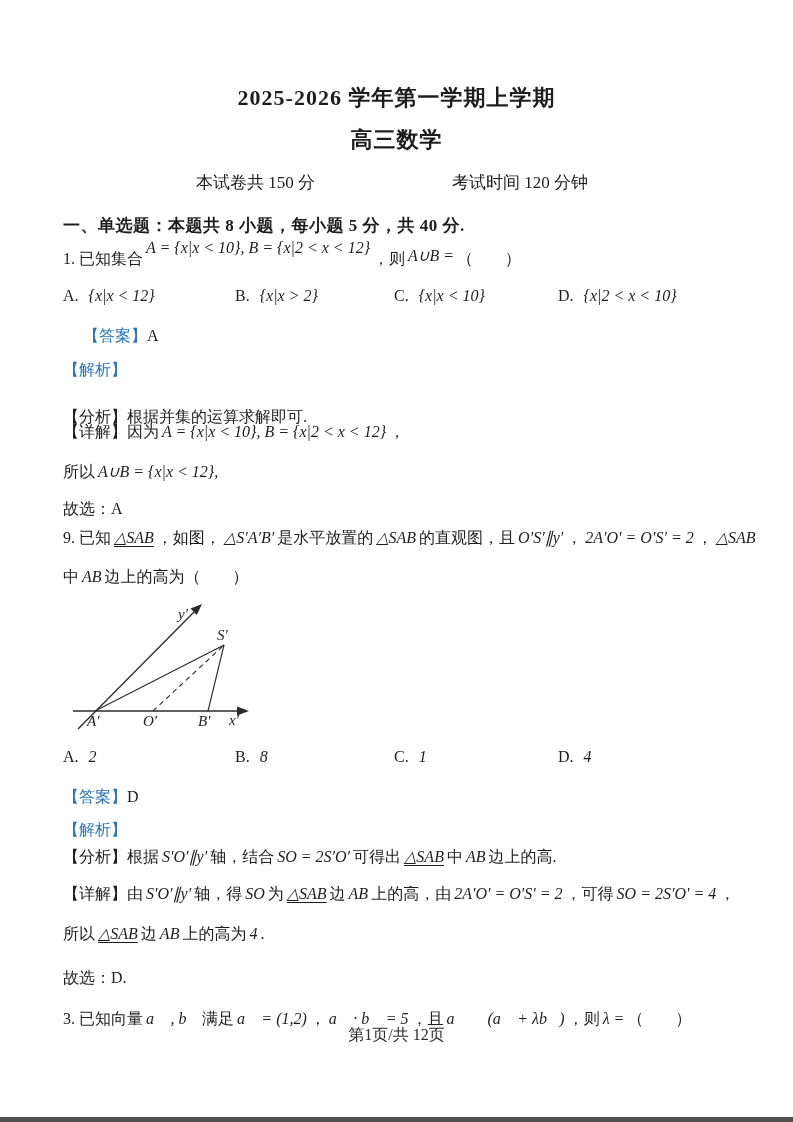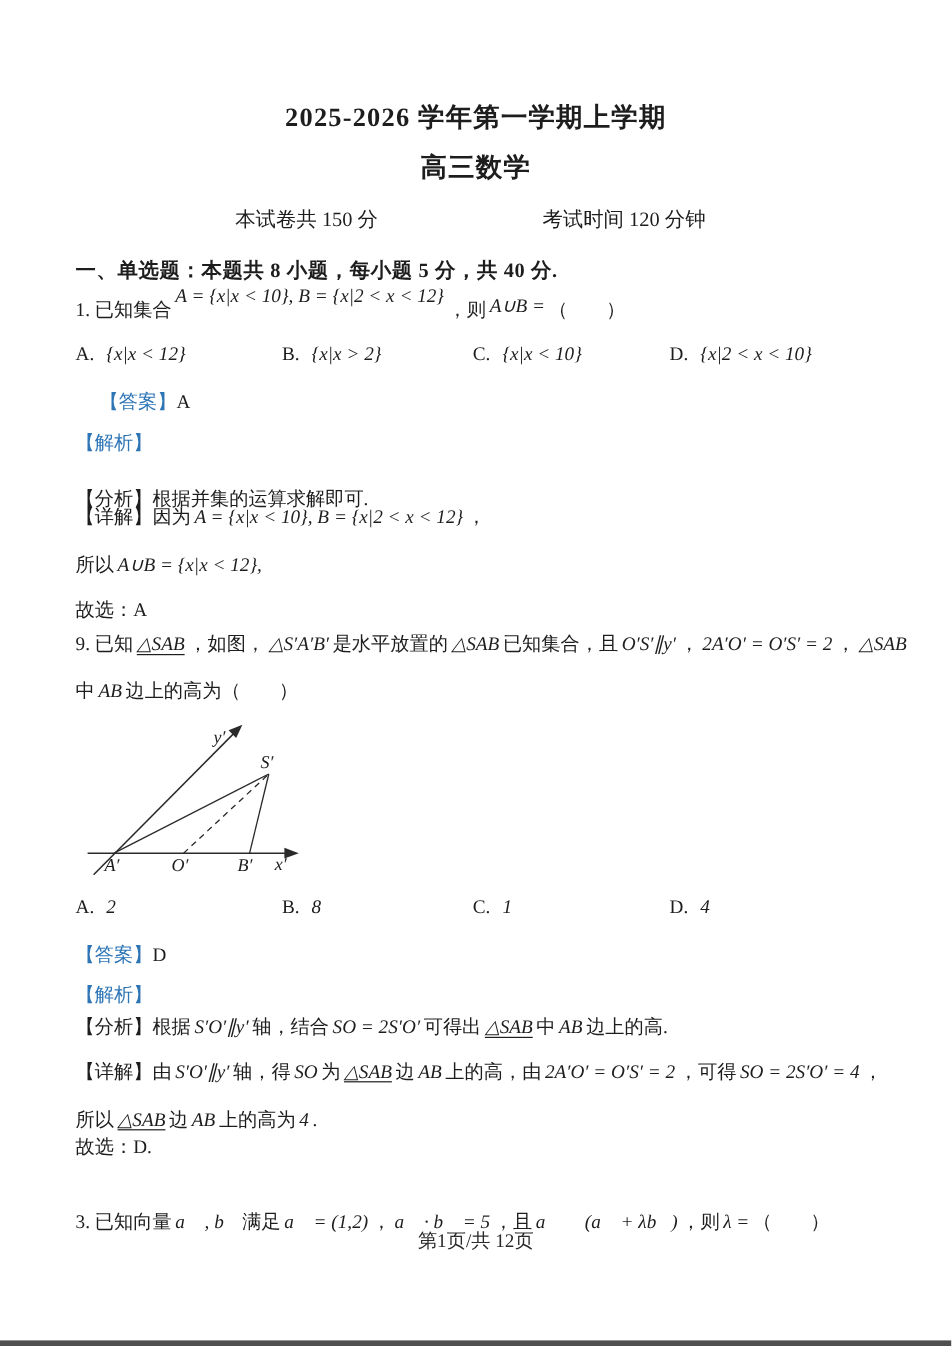--- a/index.html
+++ b/index.html
@@ -62,21 +62,21 @@
   </div>
   <div class="line" style="left:63px; top:422px;">
     <span>【详解】</span><span>因为</span><span class="math">A = {x|x &lt; 10}, B = {x|2 &lt; x &lt; 12}</span><span>，</span>
   </div>
   <div class="line" style="left:63px; top:462px;">
     <span>所以</span><span class="math">A∪B = {x|x &lt; 12},</span>
   </div>
   <div class="line" style="left:63px; top:499px;">故选：A</div>
 
   <div class="line" style="left:63px; top:528px;">
-    <span>9. 已知</span><span class="math ul">△SAB</span><span>，如图，</span><span class="math">△S′A′B′</span><span>是水平放置的</span><span class="math">△SAB</span><span>已知集合，且</span><span class="math">O′S′∥y′</span><span>，</span><span class="math">2A′O′ = O′S′ = 2</span><span>，</span><span class="math">△SAB</span>
+    <span>9. 已知</span><span class="math ul">△SAB</span><span>，如图，</span><span class="math">△S′A′B′</span><span>是水平放置的</span><span class="math">△SAB</span><span>的直观图，且</span><span class="math">O′S′∥y′</span><span>，</span><span class="math">2A′O′ = O′S′ = 2</span><span>，</span><span class="math">△SAB</span>
   </div>
   <div class="line" style="left:63px; top:567px;">
     <span>中</span><span class="math">AB</span><span>边上的高为（　　）</span>
   </div>
 
   <svg style="position:absolute; left:65px; top:592px;" width="200" height="148" viewBox="0 0 200 148">
 
     <line x1="8" y1="119" x2="178" y2="119" stroke="#2a2a2a" stroke-width="1.3"></line>
     <polygon points="184,119 172,114.5 172,123.5" fill="#2a2a2a"></polygon>
 
@@ -111,21 +111,21 @@
   </div>
   <div class="line" style="left:63px; top:847px;">
     <span>【分析】</span><span>根据</span><span class="math">S′O′∥y′</span><span>轴，结合</span><span class="math">SO = 2S′O′</span><span>可得出</span><span class="math ul">△SAB</span><span>中</span><span class="math">AB</span><span>边上的高.</span>
   </div>
   <div class="line" style="left:63px; top:884px;">
     <span>【详解】</span><span>由</span><span class="math">S′O′∥y′</span><span>轴，得</span><span class="math">SO</span><span>为</span><span class="math ul">△SAB</span><span>边</span><span class="math">AB</span><span>上的高，由</span><span class="math">2A′O′ = O′S′ = 2</span><span>，可得</span><span class="math">SO = 2S′O′ = 4</span><span>，</span>
   </div>
   <div class="line" style="left:63px; top:924px;">
     <span>所以</span><span class="math ul">△SAB</span><span>边</span><span class="math">AB</span><span>上的高为</span><span class="math">4</span><span>.</span>
   </div>
-  <div class="line" style="left:63px; top:947px;">故选：D.</div>
+  <div class="line" style="left:63px; top:968px;">故选：D.</div>
 
   <div class="line" style="left:63px; top:991px;margin-top:18px;">
     <span>3. 已知向量</span><span class="math">a⃗ , b⃗</span><span>满足</span><span class="math">a⃗ = (1,2)</span><span>，</span><span class="math">a⃗ · b⃗ = 5</span><span>，且</span><span class="math">a⃗ ⊥ (a⃗ + λb⃗)</span><span>，则</span><span class="math">λ =</span><span>（　　）</span>
   </div>
 
   <div class="line center footer" style="top:1025px;">第1页/共 12页</div>
 
   <div class="bottom-strip"></div>
 
 </div>

